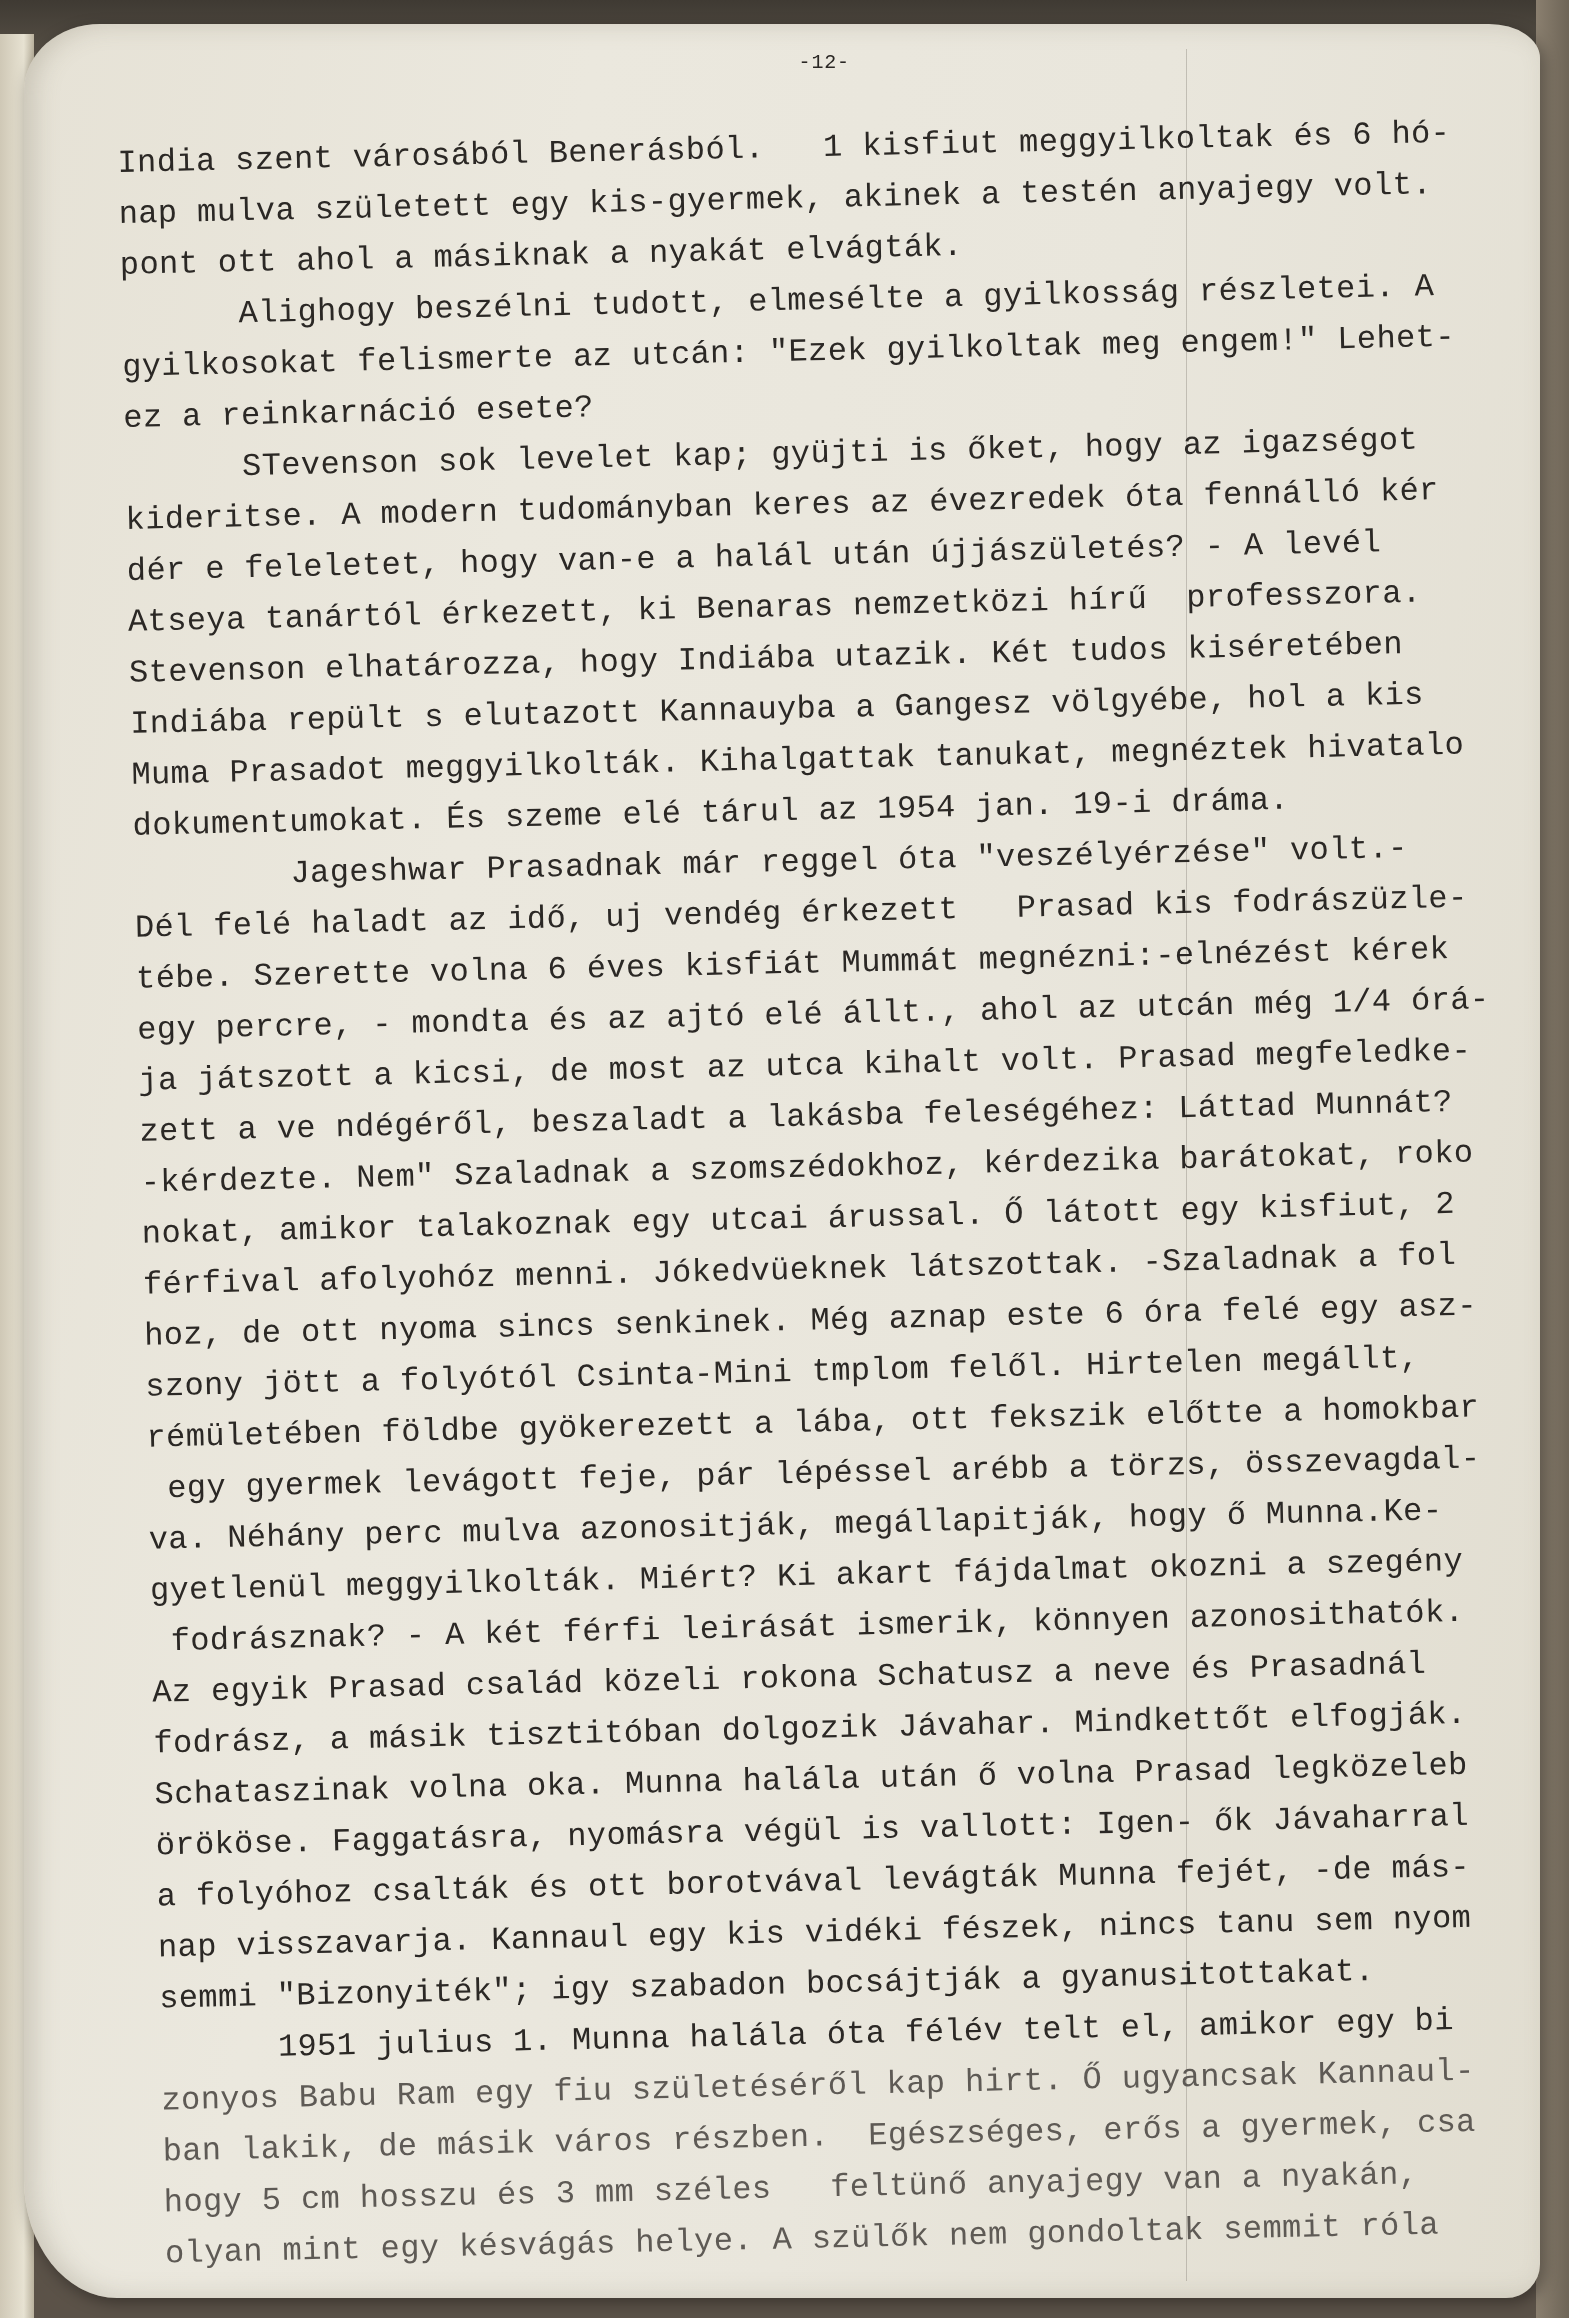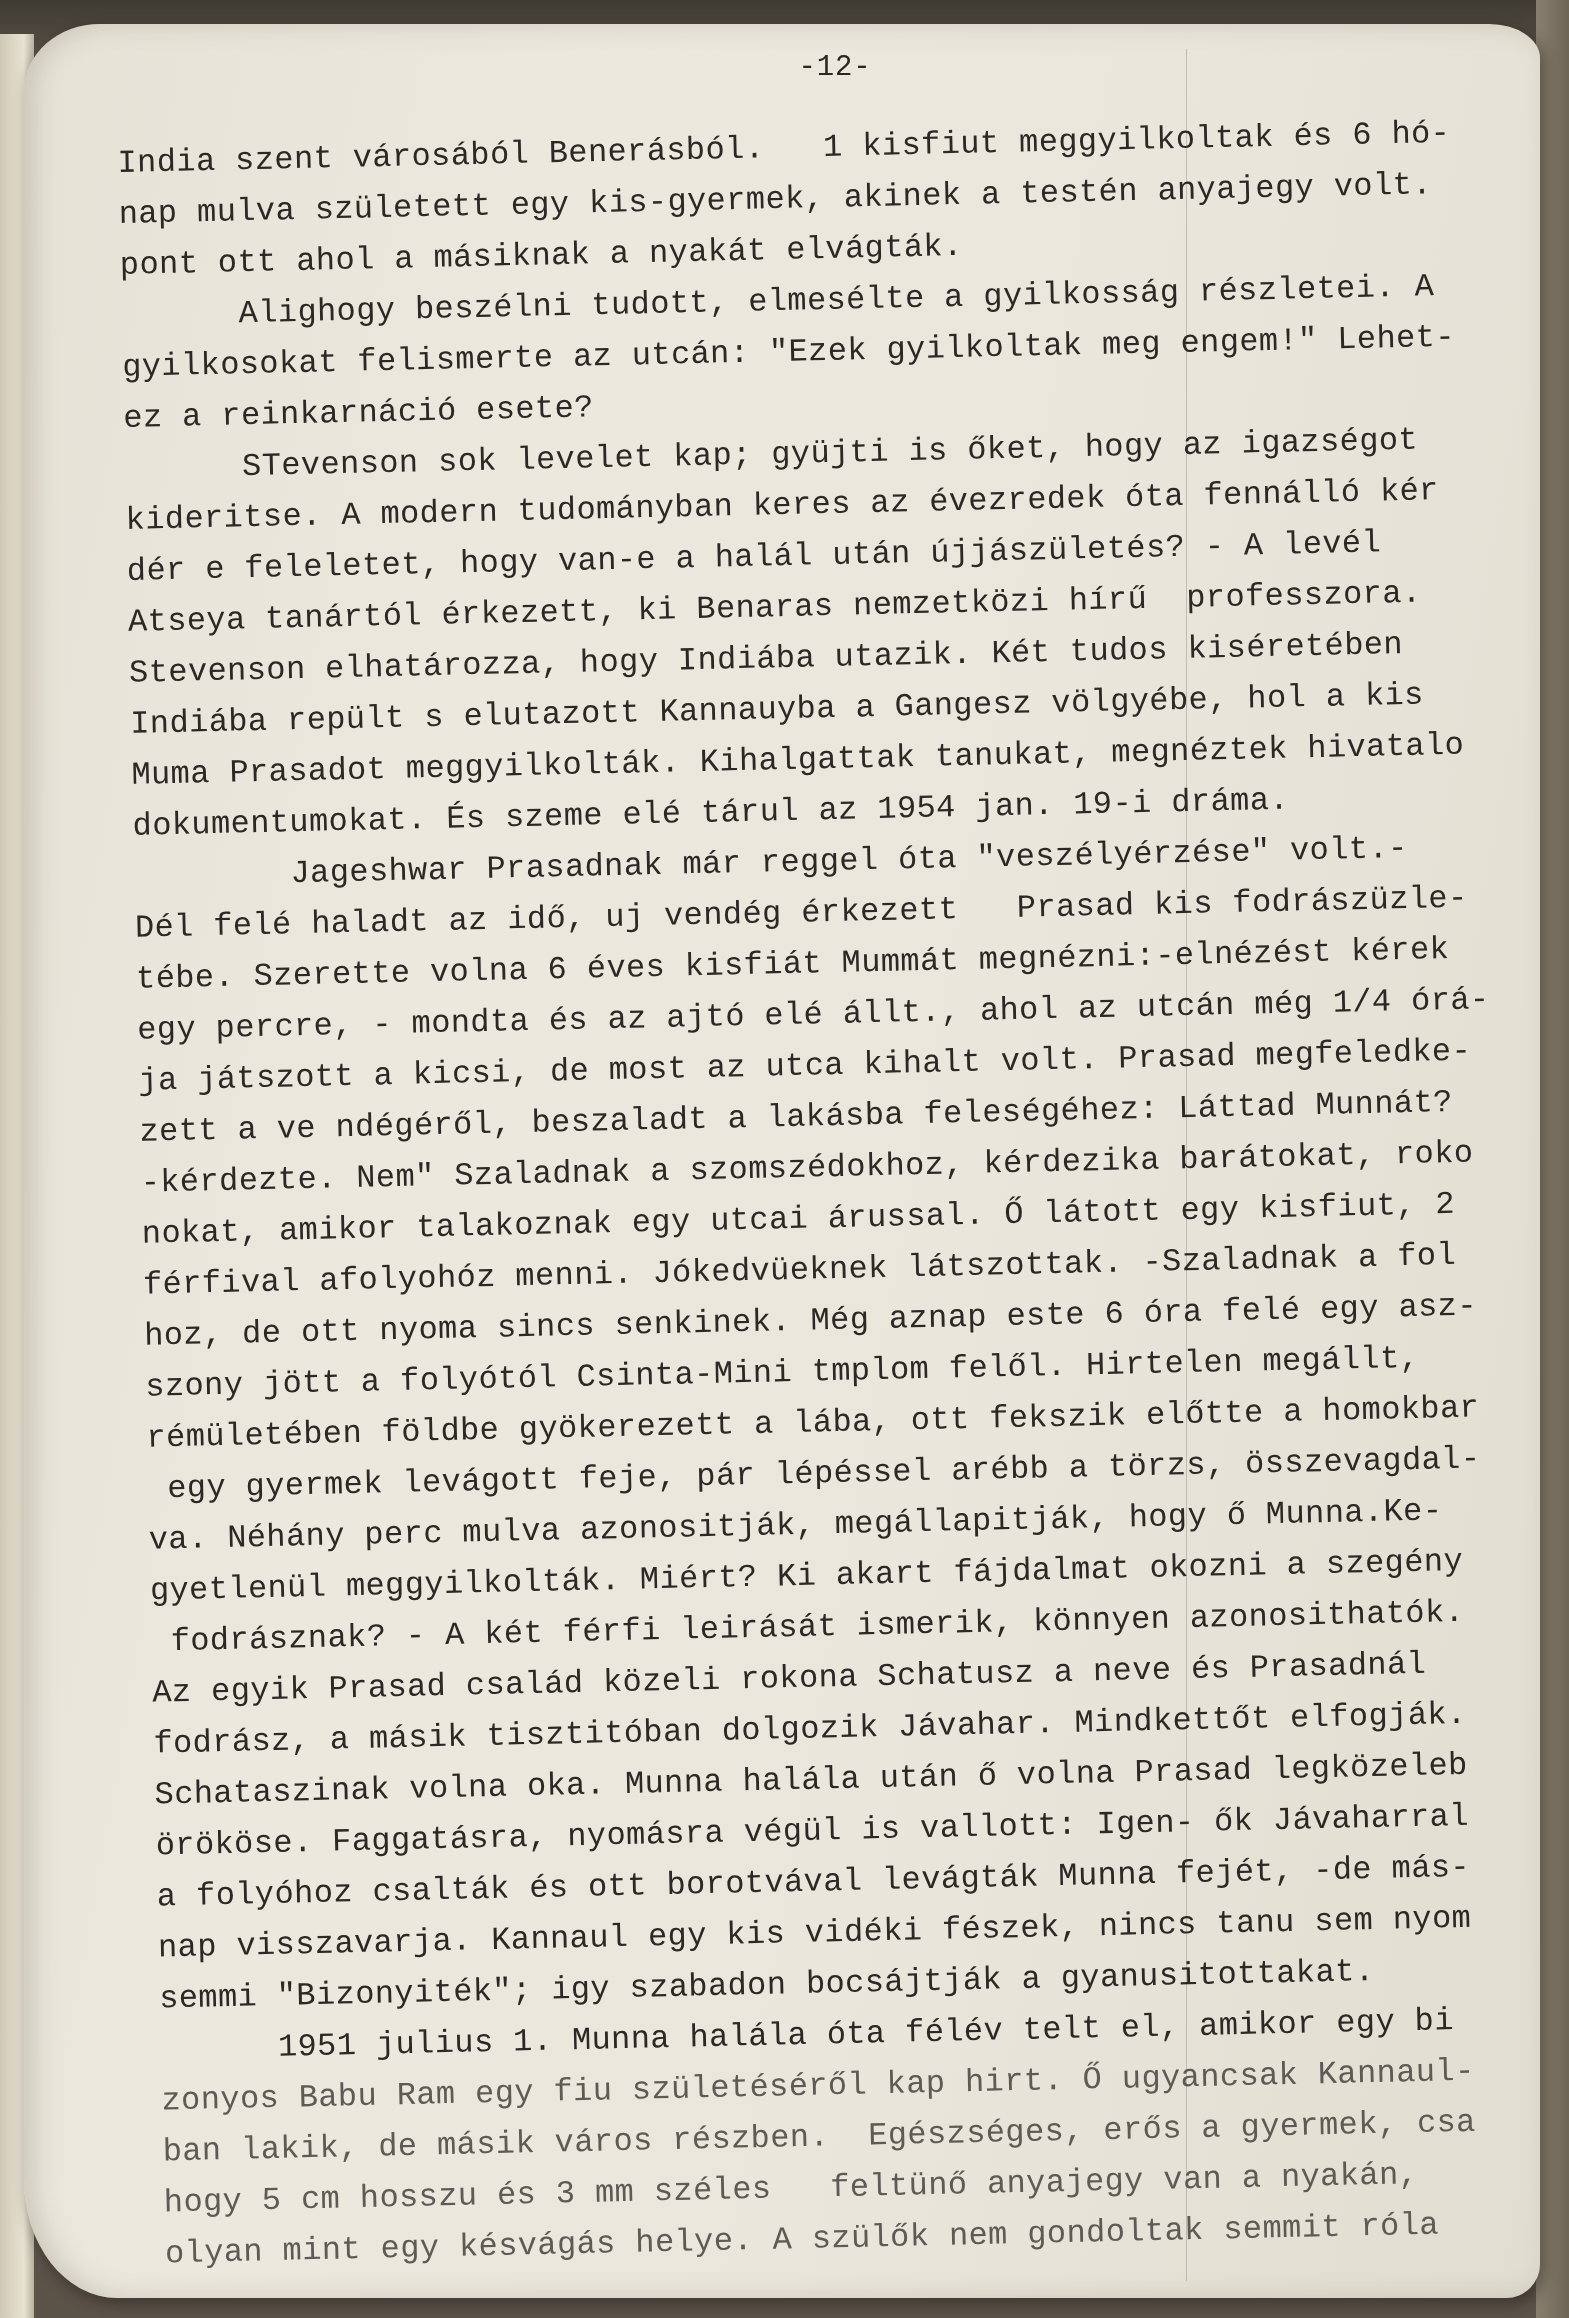--- a/index.html
+++ b/index.html
@@ -26,21 +26,21 @@
     background:linear-gradient(100deg,#e6e2d6 0%,#ebe8de 30%,#e9e6dc 60%,#e1ddd0 100%);
     border-radius:76px 51px 34px 93px / 67px 34px 34px 118px;
     box-shadow:inset 10px 0 25px rgba(120,110,90,0.25), 3.4px 5px 15px rgba(0,0,0,0.35);
   }
   .fold-line {
     position:absolute; left:1162px; top:25px; width:0.8px; height:2232px;
     background:rgba(120,115,105,0.35);
   }
   .page-number {
     position:absolute; left:775px; top:27px;
-    font-size:29px; color:#2a2724; letter-spacing:0.8px;
+    font-size:20px; color:#2a2724; letter-spacing:0.8px;
   }
   .text {
     position:absolute; left:93px; top:114px; width:1381px;
     font-size:32px; line-height:51px; color:#2b2825;
     transform:rotate(-1.3deg); transform-origin:0 0;
     letter-spacing:0.4px;
   }
   .line { white-space:pre; display:block; }
   .faded { color:#5e5a55; }
 </style>

